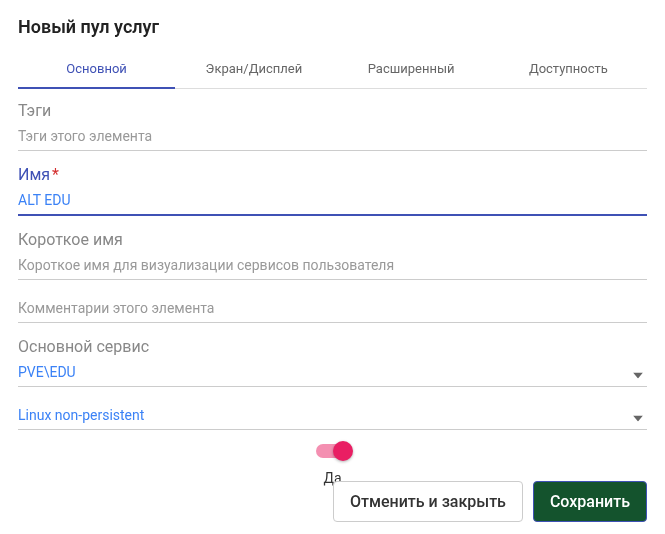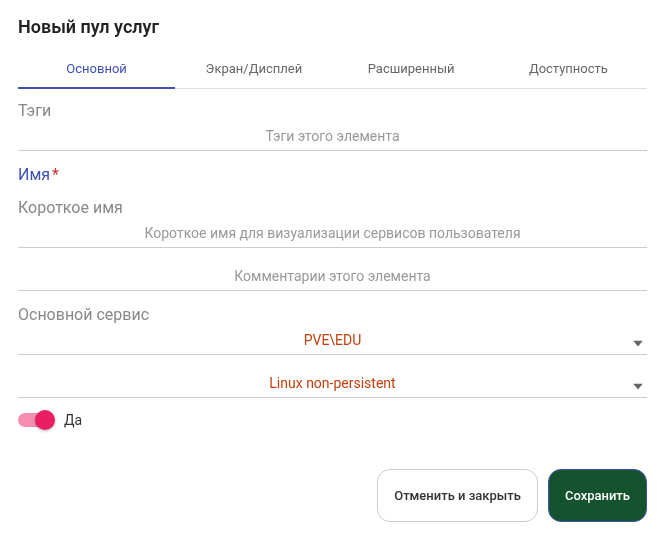--- a/index.html
+++ b/index.html
@@ -52,24 +52,23 @@
       display: block;
     }
     .required-star { color: #d32f2f; margin-left: 2px; }
     .field-input {
       width: 100%;
       border: none;
       border-bottom: 1px solid #ccc;
       font-size: 14px;
       padding: 6px 0 6px 0;
       outline: none;
-      color: #c2410c;
+      color: #3b82f6;
       background: transparent;
       font-family: inherit;
-      text-align: center;
     }
     .field-input::placeholder { color: #999; }
     .field-input.active {
       border-bottom: 2px solid #3f51b5;
     }
     .label-active { color: #3f51b5; }
     .select-wrap {
       position: relative;
     }
     .select-wrap .dropdown-icon {
@@ -78,20 +77,21 @@
       top: 50%;
       transform: translateY(-50%);
       pointer-events: none;
       color: #666;
     }
     .toggle-row {
       display: flex;
       align-items: center;
       gap: 12px;
       margin-top: 6px;
+      flex-direction: column;
     }
     .toggle {
       width: 34px;
       height: 14px;
       background: #f48fb1;
       border-radius: 10px;
       position: relative;
       cursor: pointer;
     }
     .toggle-knob {
@@ -109,24 +109,24 @@
       color: #333;
     }
     .footer {
       position: absolute;
       right: 18px;
       bottom: 12px;
       display: flex;
       gap: 10px;
     }
     .btn {
-      font-size: 13px;
+      font-size: 16px;
       font-weight: 500;
-      padding: 18px 16px;
-      border-radius: 13px;
+      padding: 10px 16px;
+      border-radius: 4px;
       cursor: pointer;
       font-family: inherit;
     }
     .btn-secondary {
       background: #fff;
       border: 1px solid #ccc;
       color: #333;
     }
     .btn-primary {
       background: #14532d;
@@ -149,20 +149,21 @@
 
 <div class="field">
   <label class="field-label">Тэги</label>
   <input class="field-input" placeholder="Тэги этого элемента" style="">
 </div>
 
 <div class="field">
   <label class="field-label label-active">
     <span>Имя</span><span class="required-star">*</span>
   </label>
+  <input class="field-input active" value="ALT EDU" style="">
 </div>
 
 <div class="field">
   <label class="field-label">Короткое имя</label>
   <input class="field-input" placeholder="Короткое имя для визуализации сервисов пользователя" style="">
 </div>
 
 <div class="field">
   <input class="field-input" placeholder="Комментарии этого элемента" style="">
 </div>

